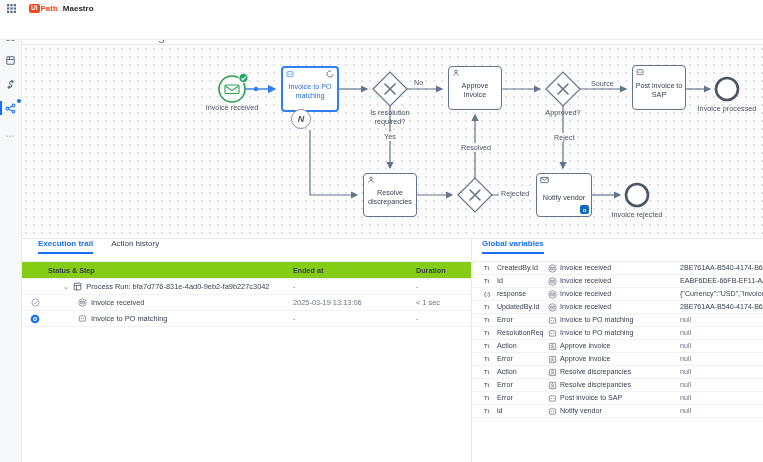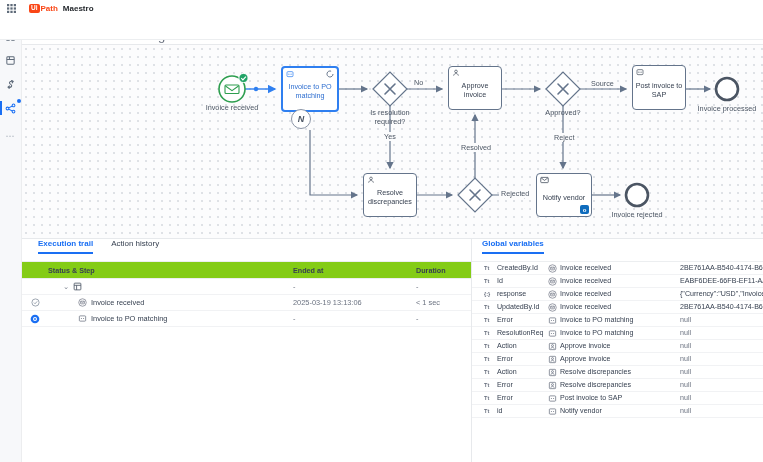--- a/index.html
+++ b/index.html
@@ -308,20 +308,21 @@
     <div class="erow">
       <span class="st"></span>
       <span class="step">
         <span class="ind1 muted">⌄</span>
         <span class="ic">
             <svg width="9" height="9" viewBox="0 0 12 12" fill="none" stroke="#4b5563" stroke-width="1.1">
               <rect x="1.5" y="1.5" width="9" height="9" rx="1"></rect>
               <path d="M1.5 4.4h9M4.8 4.4V10.5"></path>
             </svg>
           </span>
+        <span class="txt">Process Run: bfa7d776-831e-4ad0-9eb2-fa9b227c3042</span>
       </span>
       <span class="muted">-</span>
       <span class="muted">-</span>
     </div>
     <div class="erow">
       <span class="st">
           <svg width="9" height="9" viewBox="0 0 12 12" fill="none" stroke="#8a94a2" stroke-width="1.1">
             <circle cx="6" cy="6" r="4.8"></circle>
             <path d="M3.8 6.1l1.6 1.6 2.8-3.2"></path>
           </svg>

